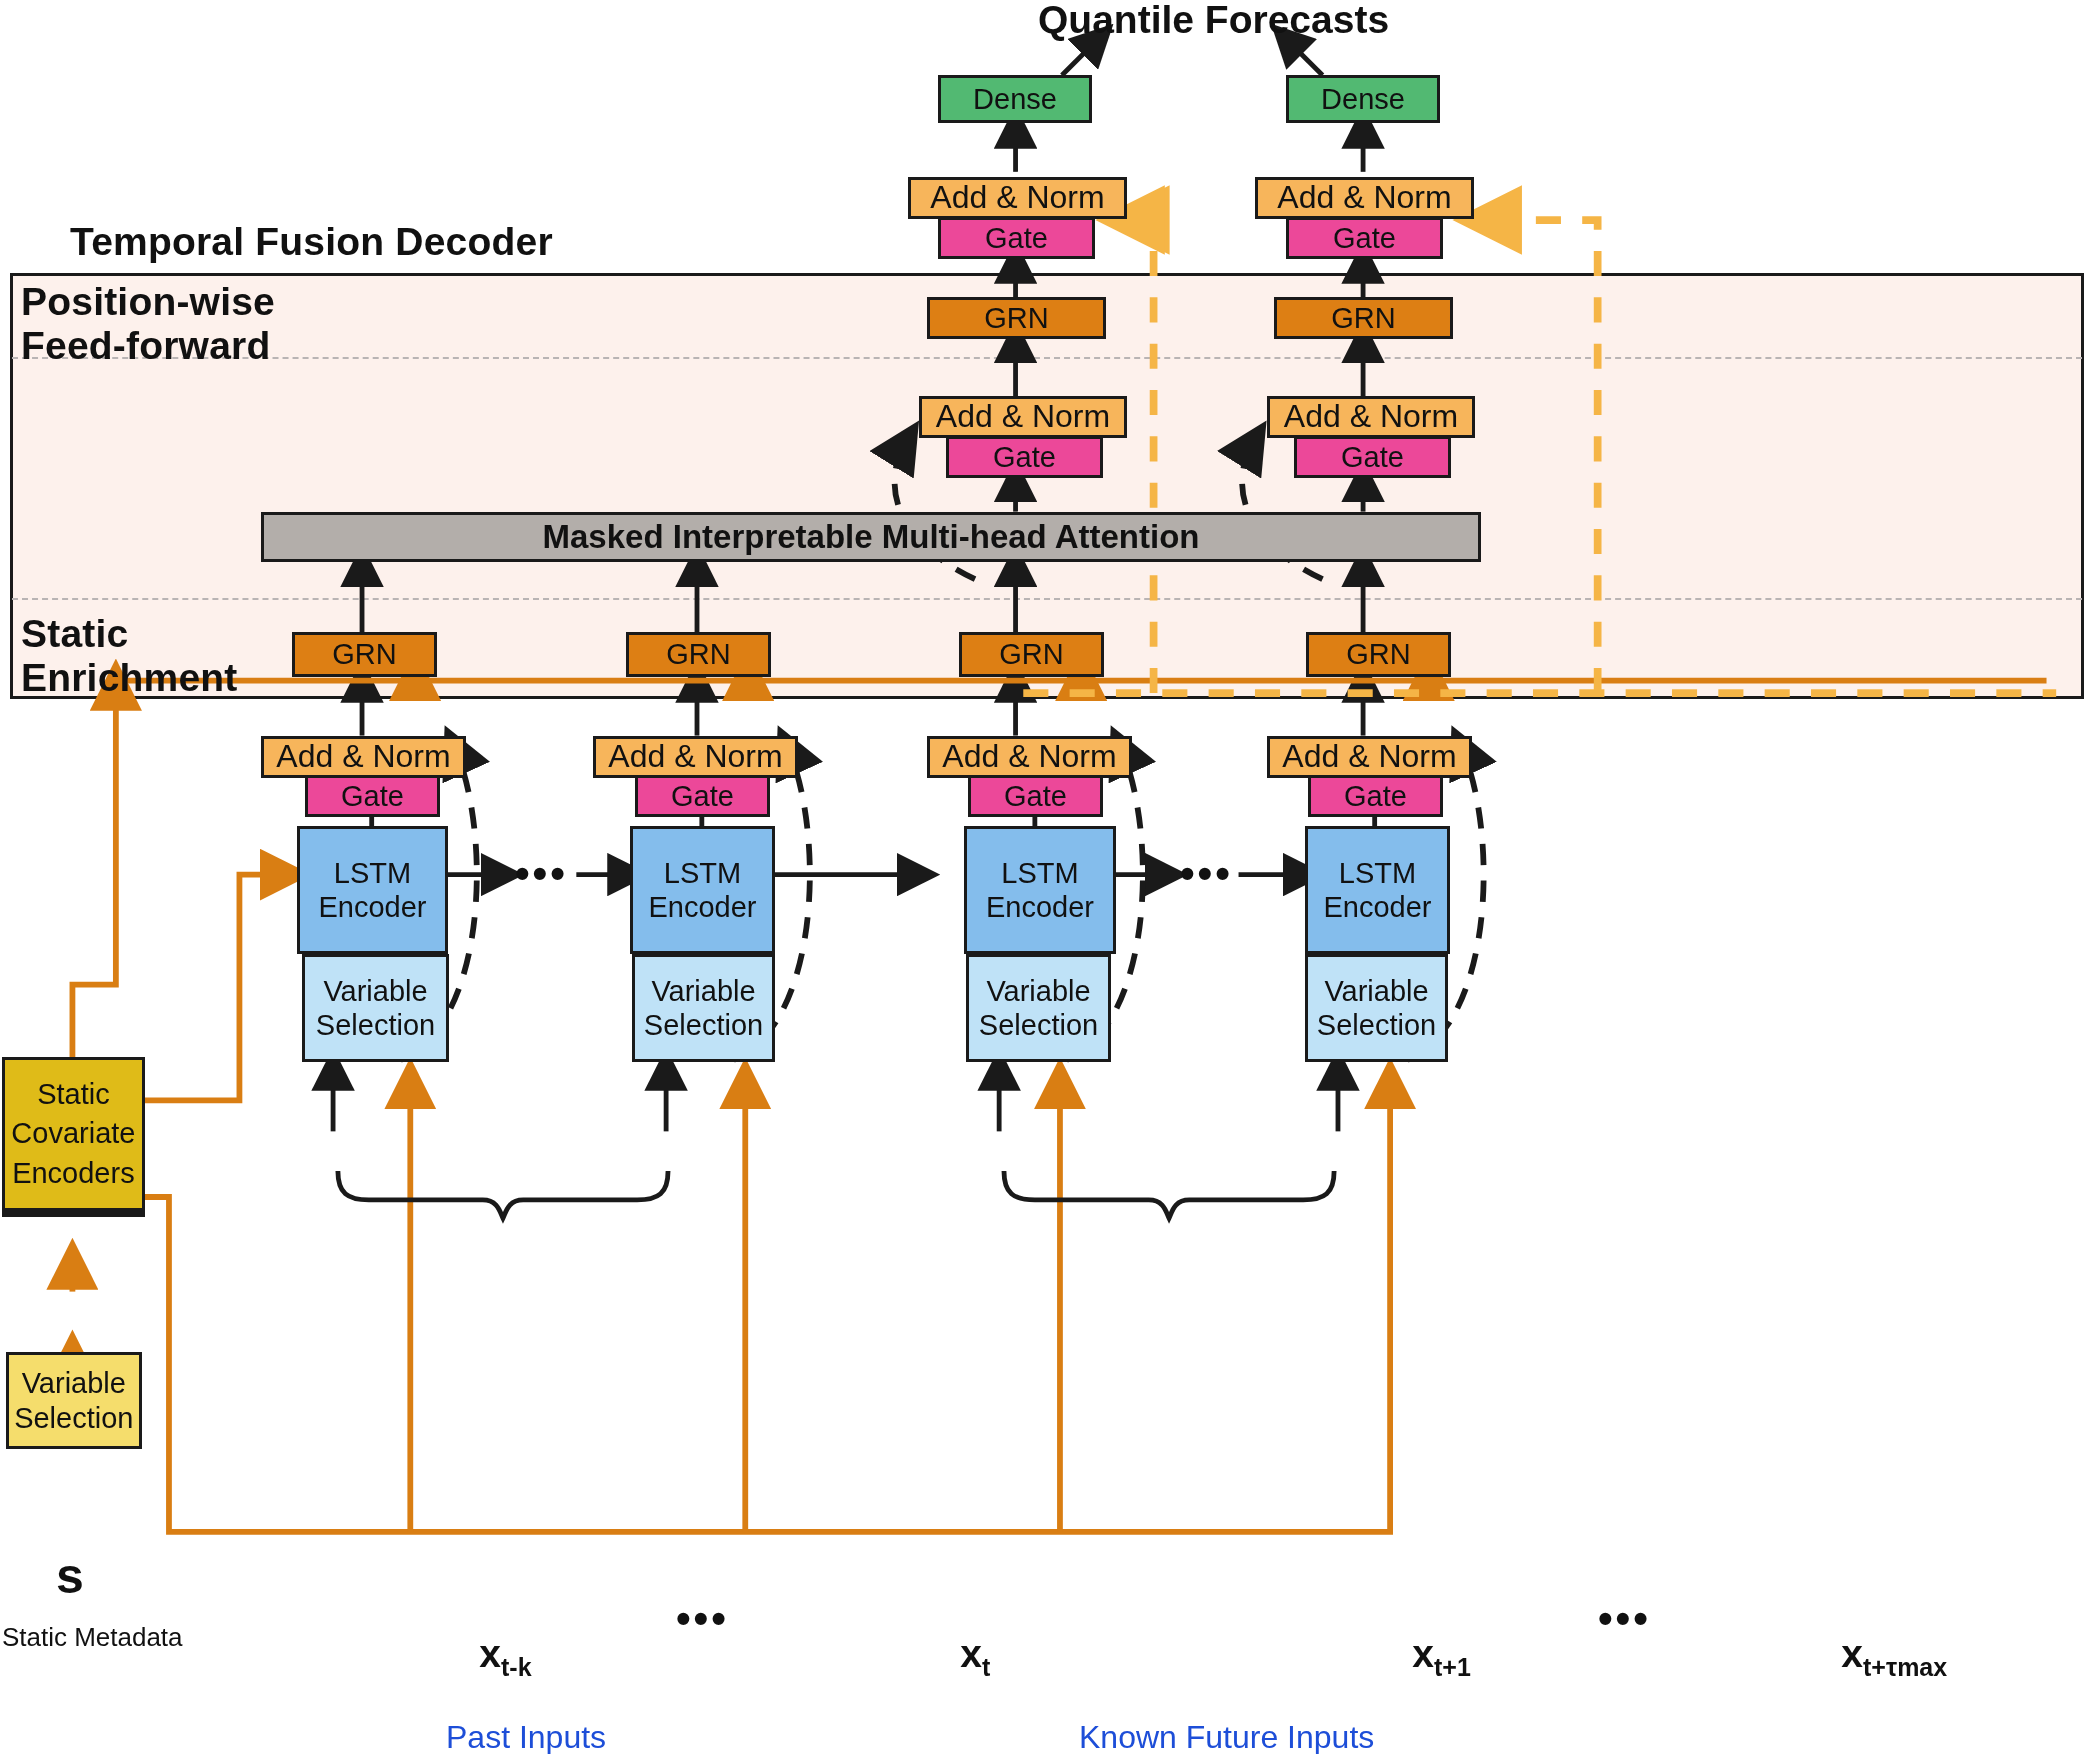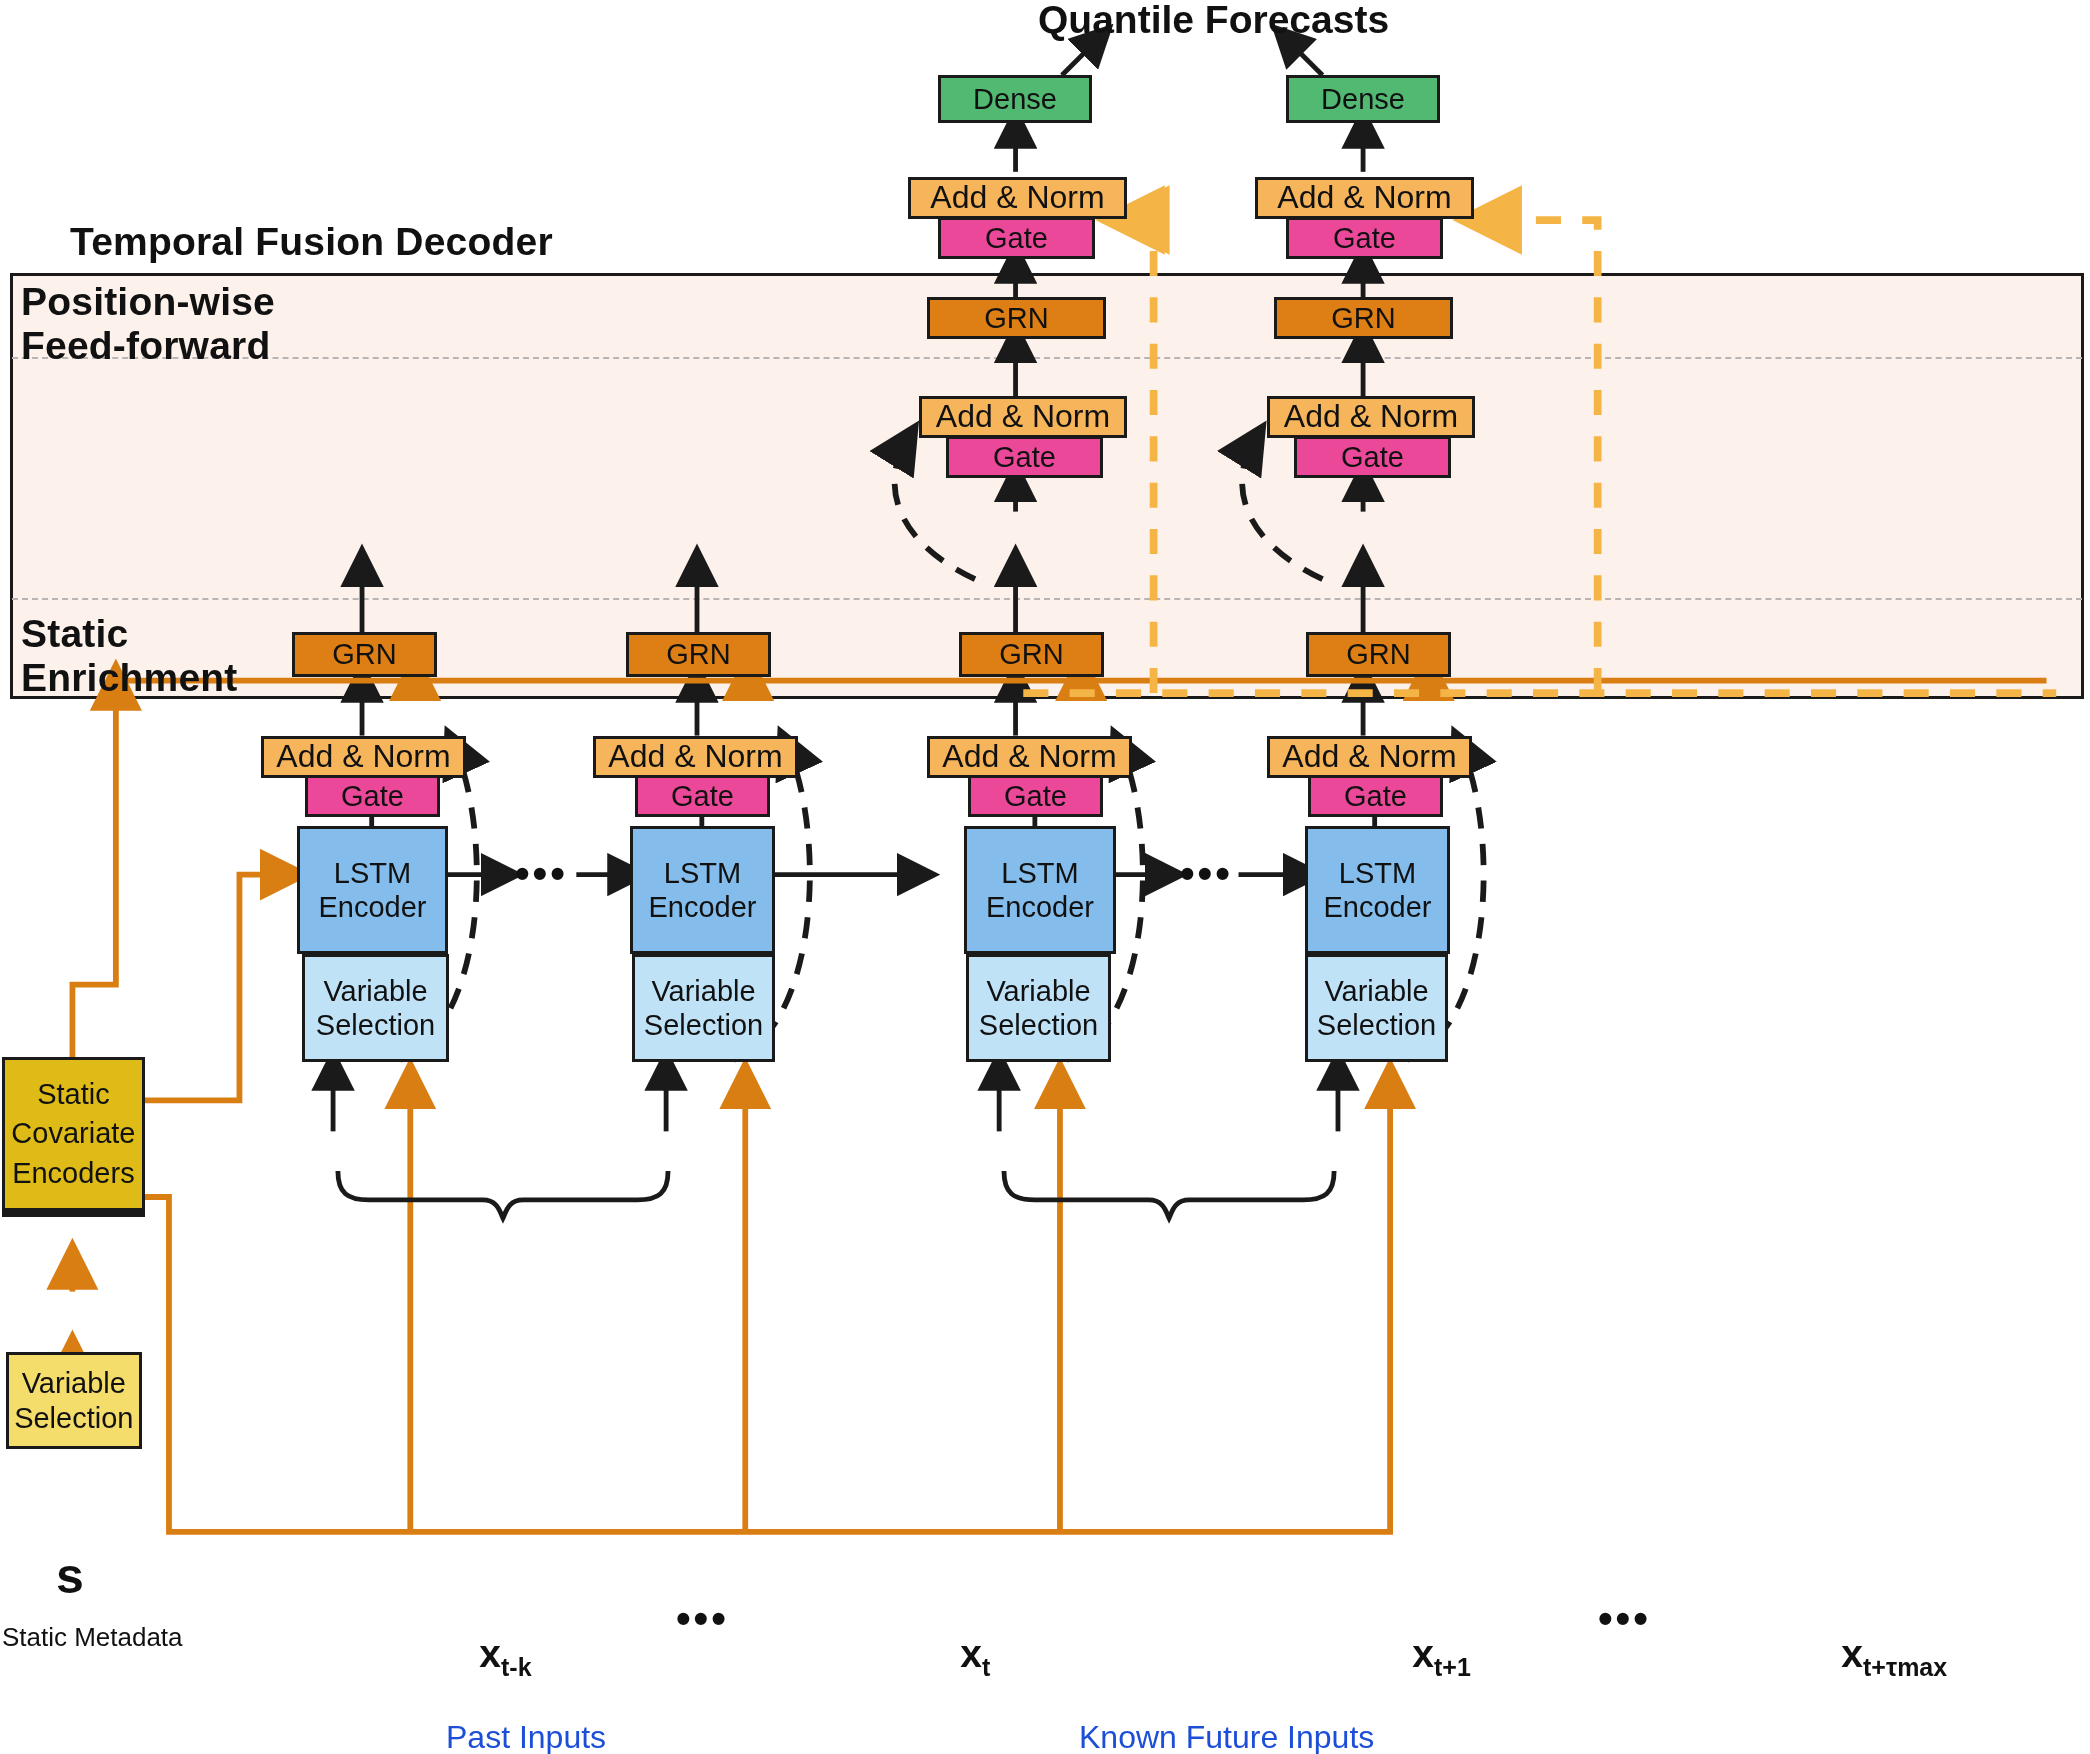--- a/index.html
+++ b/index.html
@@ -155,20 +155,21 @@
   <div class="box b-gate" style="left:1286px;top:217px;width:157px;height:42px;">Gate</div>
 
   <div class="box b-grn" style="left:927px;top:297px;width:179px;height:42px;">GRN</div>
   <div class="box b-grn" style="left:1274px;top:297px;width:179px;height:42px;">GRN</div>
 
   <div class="box b-addnorm" style="left:919px;top:396px;width:208px;height:42px;">Add &amp; Norm</div>
   <div class="box b-gate" style="left:946px;top:436px;width:157px;height:42px;">Gate</div>
   <div class="box b-addnorm" style="left:1267px;top:396px;width:208px;height:42px;">Add &amp; Norm</div>
   <div class="box b-gate" style="left:1294px;top:436px;width:157px;height:42px;">Gate</div>
 
+  <div class="box b-attn" style="left:261px;top:512px;width:1220px;height:50px;">Masked Interpretable Multi-head Attention</div>
 
   <div class="box b-grn" style="left:292px;top:632px;width:145px;height:45px;">GRN</div>
   <div class="box b-grn" style="left:626px;top:632px;width:145px;height:45px;">GRN</div>
   <div class="box b-grn" style="left:959px;top:632px;width:145px;height:45px;">GRN</div>
   <div class="box b-grn" style="left:1306px;top:632px;width:145px;height:45px;">GRN</div>
 
   <div class="box b-addnorm" style="left:261px;top:736px;width:205px;height:42px;">Add &amp; Norm</div>
   <div class="box b-gate" style="left:305px;top:775px;width:135px;height:42px;">Gate</div>
 
   <div class="box b-addnorm" style="left:593px;top:736px;width:205px;height:42px;">Add &amp; Norm</div>

